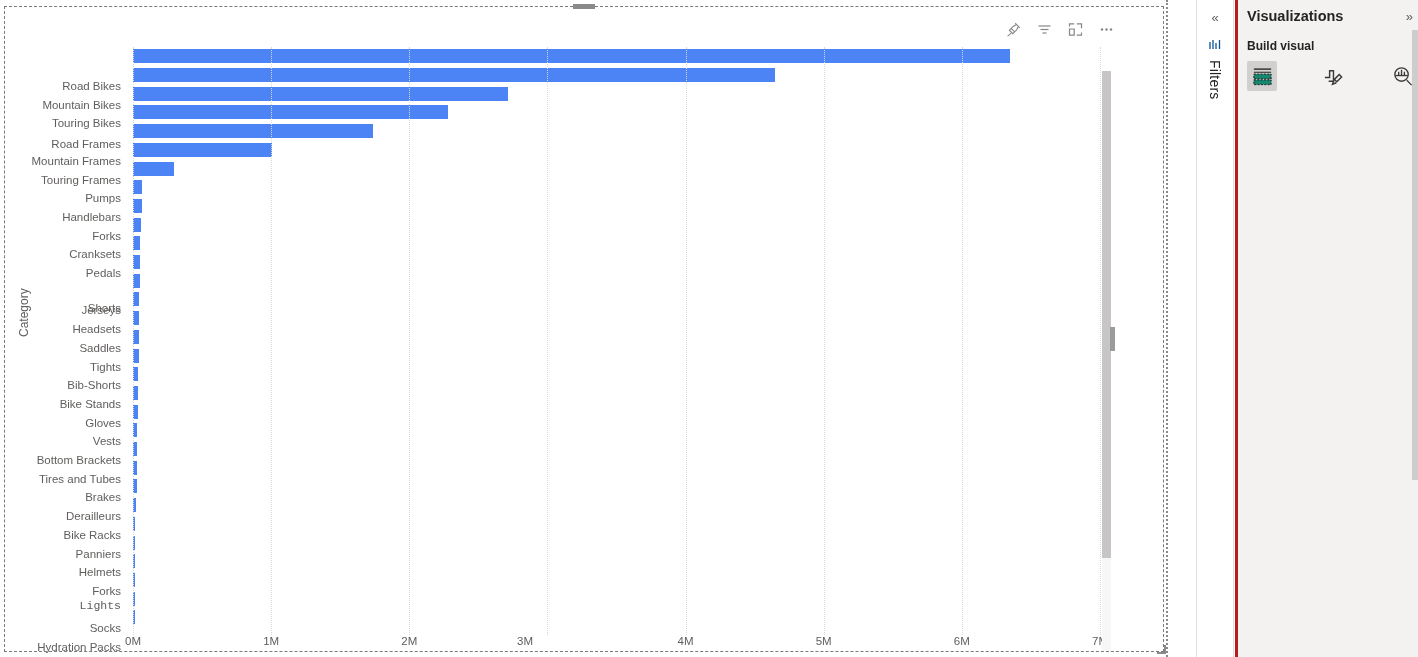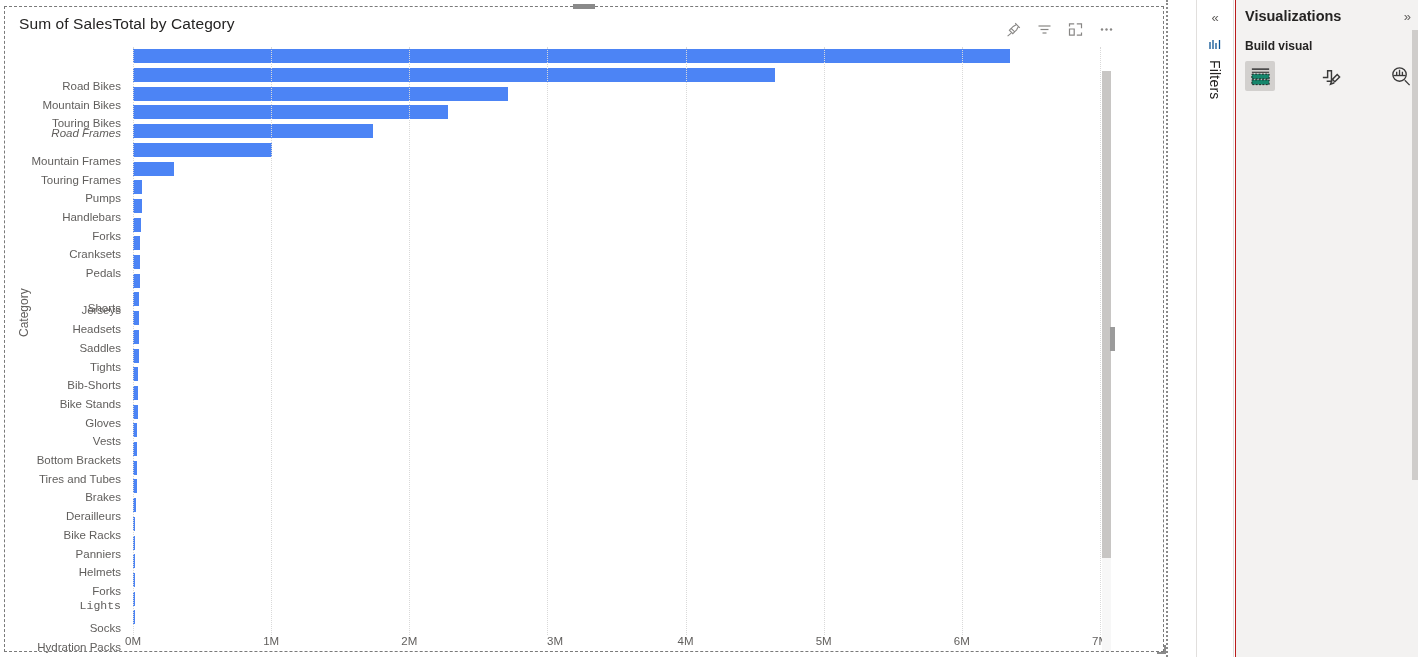--- a/index.html
+++ b/index.html
@@ -163,21 +163,21 @@
     font-size: 14px; color: #252423;
     letter-spacing: .2px;
     white-space: nowrap;
   }
 
   
   .viz-pane {
     position: absolute; left: 1235px; top: 0;
     width: 183px; height: 657px;
     background: #f3f2f1;
-    border-left: 1px solid #b91c1c;
+    border-left: 3px solid #b91c1c;
     overflow: hidden;
   }
   .viz-header {
     position: absolute; left: 0; top: 8px; width: 183px;
     display: flex; align-items: center; justify-content: space-between;
     padding: 0 8px 0 9px;
   }
   .viz-header-title { font-size: 14.5px; color: #252423; font-weight: 700; }
   .viz-header-expand { font-size: 13px; color: #605e5c; cursor: pointer; }
 
@@ -206,21 +206,20 @@
 </style>
 </head>
 <body>
 
 <div id="app">
 
   <div class="visual-frame">
     <div class="resize-handle-top"></div>
     <div class="resize-handle-corner"></div>
 
-    <div class="visual-title">Sum of SalesTotal by Category</div>
 
     <div class="visual-actions">
       <span class="vaction" title="Pin to dashboard">
         <svg viewBox="0 0 17 17" width="17" height="17" fill="none" stroke="#605e5c" stroke-width="1.1">
           <path d="M10.2 2.2 L14.8 6.8 M11.6 3.6 L8.2 5.4 L6.2 7.4 L9.6 10.8 L11.6 8.8 L13.4 5.4 M6.2 7.4 L4.4 9.2 L7.8 12.6 L9.6 10.8 M6.2 12.2 L2.6 15.2"></path>
         </svg>
       </span>
       <span class="vaction" title="Filters">
         <svg viewBox="0 0 17 17" width="17" height="17" stroke="#605e5c" stroke-width="1.2">
           <line x1="2.5" y1="5" x2="14.5" y2="5"></line>
@@ -243,21 +242,21 @@
         </svg>
       </span>
     </div>
 
     <div class="chart-area">
       <div class="y-axis-title">Category</div>
       <div class="cat-labels">
           <div class="cat-label" style="top: 2px;">Road Bikes</div>
           <div class="cat-label" style="top: 20.7px;">Mountain Bikes</div>
           <div class="cat-label" style="top: 39.4px;">Touring Bikes</div>
-          <div class="cat-label" style="top: 49px; font-style: italic;">Road Frames</div>
+          <div class="cat-label" style="top: 60px;">Road Frames</div>
           <div class="cat-label" style="top: 76.8px;">Mountain Frames</div>
           <div class="cat-label" style="top: 95.5px; text-align: center;">Touring Frames</div>
           <div class="cat-label" style="top: 114.2px;">Pumps</div>
           <div class="cat-label" style="top: 132.9px;">Handlebars</div>
           <div class="cat-label" style="top: 151.6px;">Forks</div>
           <div class="cat-label" style="top: 170.3px;">Cranksets</div>
           <div class="cat-label" style="top: 189px;">Pedals</div>
           <div class="cat-label" style="top: 224px;">Shorts</div>
           <div class="cat-label" style="top: 226.4px;">Jerseys</div>
           <div class="cat-label" style="top: 245.1px;">Headsets</div>
@@ -381,21 +380,21 @@
           <div class="gridline" style="left: 414.429px;"></div>
           <div class="gridline" style="left: 552.571px;"></div>
           <div class="gridline" style="left: 690.714px;"></div>
           <div class="gridline" style="left: 828.857px;"></div>
           <div class="gridline" style="left: 967px;"></div>
         </div>
       <div class="x-axis">
           <span class="xtick" style="left: 0px;">0M</span>
           <span class="xtick" style="left: 138.143px;">1M</span>
           <span class="xtick" style="left: 276.286px;">2M</span>
-          <span class="xtick" style="left: 422px;">3M</span>
+          <span class="xtick" style="left: 392px;">3M</span>
           <span class="xtick" style="left: 552.571px;">4M</span>
           <span class="xtick" style="left: 690.714px;">5M</span>
           <span class="xtick" style="left: 828.857px;">6M</span>
           <span class="xtick" style="left: 967px;">7M</span>
         </div>
 
       <div class="visual-scroll-track"></div>
       <div class="visual-scroll-thumb"></div>
     </div>
   </div>

